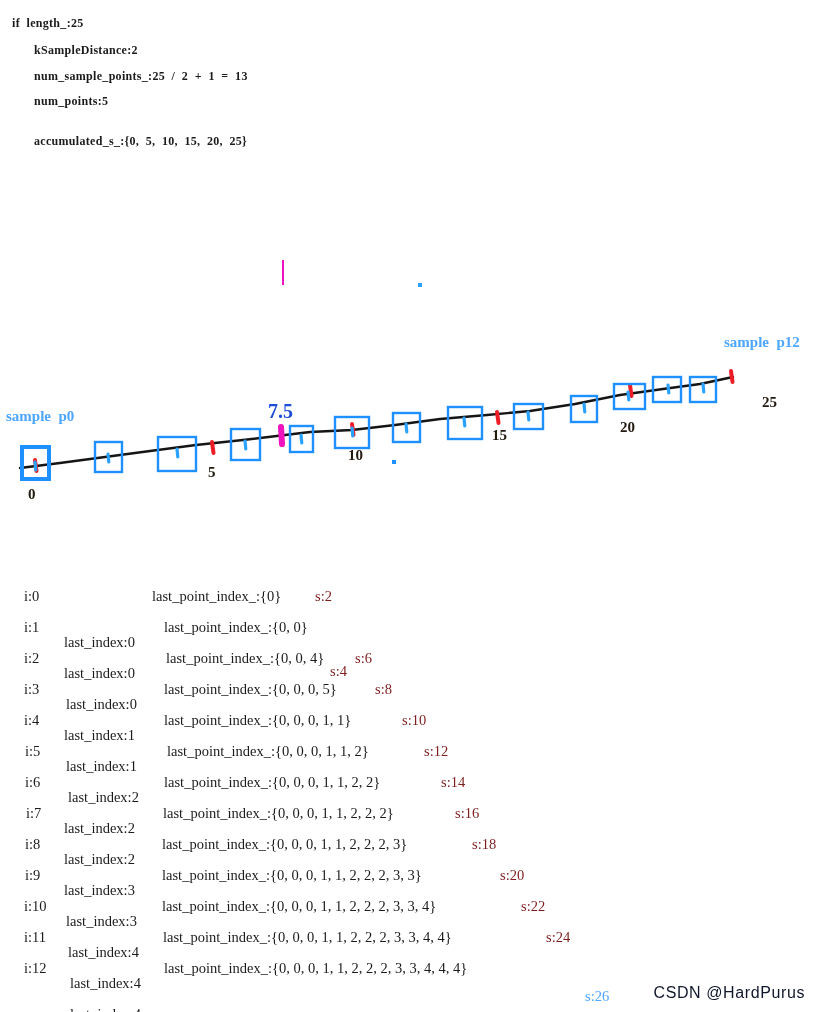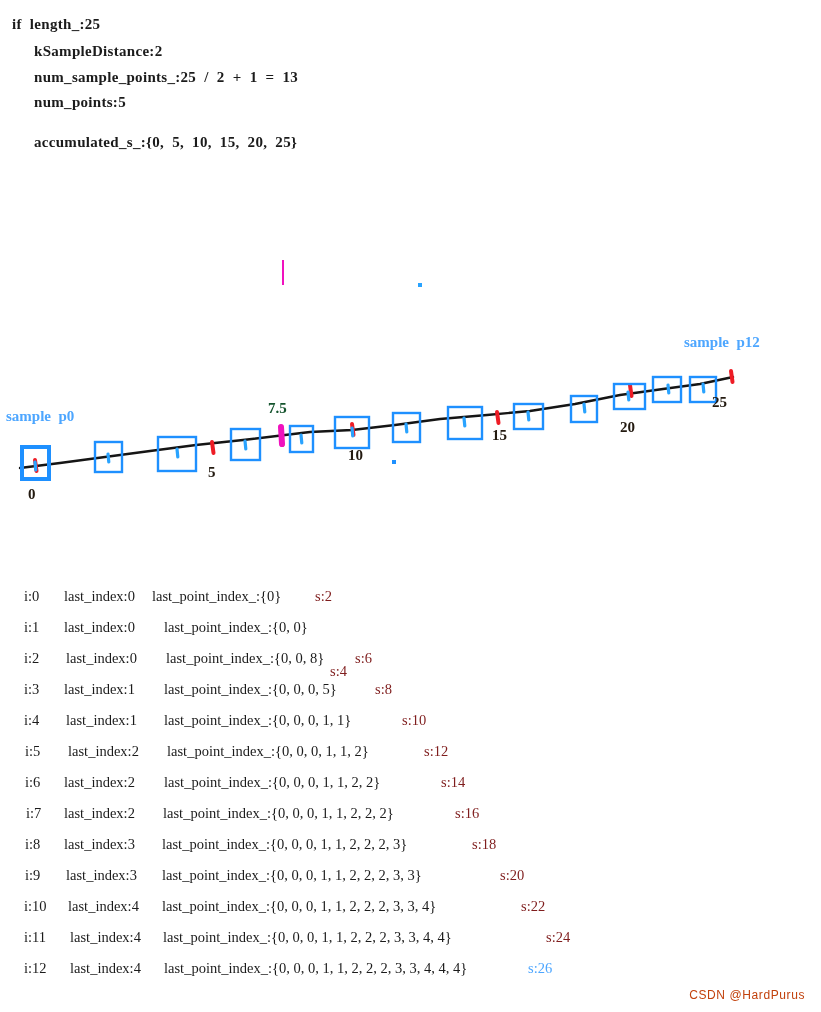--- a/index.html
+++ b/index.html
@@ -18,21 +18,21 @@
 
   
   #header-block {
     position: absolute;
     left: 0;
     top: 0;
     width: 821px;
   }
   .hdr-line {
     font-family: "Liberation Serif", "DejaVu Serif", serif;
-    font-size: 15px;
+    font-size: 12px;
     font-weight: bold;
     color: #1b1b1b;
     white-space: pre;
     letter-spacing: 0.3px;
   }
   #hdr-l0 { position: absolute; left: 12px;  top: 16px;  }
   #hdr-l1 { position: absolute; left: 34px;  top: 43px;  }
   #hdr-l2 { position: absolute; left: 34px;  top: 69px;  }
   #hdr-l3 { position: absolute; left: 34px;  top: 94px;  }
   #hdr-l4 { position: absolute; left: 34px;  top: 134px; }
@@ -56,22 +56,22 @@
     color: #4da6ff;
     font-size: 15px;
     font-weight: bold;
   }
   .dlabel.tick {
     color: #231a10;
     font-size: 15px;
     font-weight: bold;
   }
   .dlabel.magenta {
-    color: #14532d;
-    font-size: 15px;
+    color: #1d4ed8;
+    font-size: 20px;
     font-weight: bold;
   }
 
   
   #trace-block {
     position: absolute;
     left: 0;
     top: 588px;
     width: 821px;
   }
@@ -81,33 +81,33 @@
     white-space: pre;
   }
   .trace-cell {
     position: absolute;
     font-family: "Liberation Serif", "DejaVu Serif", serif;
     font-size: 14.5px;
     color: #1b1b1b;
     white-space: pre;
   }
   .trace-i      { left: 24px; }
-  .trace-last   { left: 64px; }
+  .trace-last   { left: 64px; margin-top: 46px; }
   .trace-arr    { left: 164px; }
   .trace-s      { color: #7f1d1d; }
   .trace-s.accent { color: #4da6ff; }
 
   
   #watermark {
     position: absolute;
     right: 16px;
     bottom: 10px;
     font-family: "Liberation Sans", "DejaVu Sans", sans-serif;
-    font-size: 12px;
-    color: #c2410c;
+    font-size: 16px;
+    color: #0f172a;
     letter-spacing: 0.6px;
     white-space: pre;
   }
 </style>
 </head>
 <body>
 
 <div id="header-block">
   <div class="hdr-line" id="hdr-l0">if  length_:25</div>
   <div class="hdr-line" id="hdr-l1">kSampleDistance:2</div>
@@ -166,40 +166,40 @@
       <line x1="406" y1="174" x2="406.8" y2="182" stroke="#29a3ff" stroke-width="3.2" stroke-linecap="round"></line>
       <line x1="464" y1="168" x2="464.8" y2="176" stroke="#29a3ff" stroke-width="3.2" stroke-linecap="round"></line>
       <line x1="528" y1="162" x2="528.8" y2="170" stroke="#29a3ff" stroke-width="3.2" stroke-linecap="round"></line>
       <line x1="584" y1="154" x2="584.8" y2="162" stroke="#29a3ff" stroke-width="3.2" stroke-linecap="round"></line>
       <line x1="628" y1="142" x2="628.8" y2="150" stroke="#29a3ff" stroke-width="3.2" stroke-linecap="round"></line>
       <line x1="668" y1="135" x2="668.8" y2="143" stroke="#29a3ff" stroke-width="3.2" stroke-linecap="round"></line>
       <line x1="703" y1="134" x2="703.8" y2="142" stroke="#29a3ff" stroke-width="3.2" stroke-linecap="round"></line>
     </svg>
 
   <div class="dlabel sample" id="lbl-p0" style="left: 6px; top: 158px;">sample  p0</div>
-  <div class="dlabel sample" id="lbl-p12" style="left: 684px; top: 84px;">sample  p12</div>
+  <div class="dlabel sample" id="lbl-p12" style="left: 724px; top: 84px;">sample  p12</div>
   <div class="dlabel magenta" id="lbl-75" style="left: 268px; top: 150px;">7.5</div>
 
   <div class="dlabel tick" id="tick-0" style="left: 28px; top: 236px;">0</div>
   <div class="dlabel tick" id="tick-5" style="left: 208px; top: 214px;">5</div>
   <div class="dlabel tick" id="tick-10" style="left: 348px; top: 197px;">10</div>
   <div class="dlabel tick" id="tick-15" style="left: 492px; top: 177px;">15</div>
   <div class="dlabel tick" id="tick-20" style="left: 620px; top: 169px;">20</div>
-  <div class="dlabel tick" id="tick-25" style="left: 712px; top: 144px;">25</div>
+  <div class="dlabel tick" id="tick-25" style="left: 762px; top: 144px;">25</div>
 </div>
 
 <div id="trace-block">
     <div class="trace-row"><span class="trace-cell trace-i" style="left: 24px;">i:0</span><span class="trace-cell trace-last" style="left: 64px;">last_index:0</span><span class="trace-cell trace-arr" style="left: 152px;">last_point_index_:{0}</span><span class="trace-cell trace-s" style="left: 315px;">s:2</span></div>
     <div class="trace-row"><span class="trace-cell trace-i" style="left: 24px;">i:1</span><span class="trace-cell trace-last" style="left: 64px;">last_index:0</span><span class="trace-cell trace-arr" style="left: 164px;">last_point_index_:{0, 0}</span><span class="trace-cell trace-s" style="left: 330px; margin-top: 44px;">s:4</span></div>
-    <div class="trace-row"><span class="trace-cell trace-i" style="left: 24px;">i:2</span><span class="trace-cell trace-last" style="left: 66px;">last_index:0</span><span class="trace-cell trace-arr" style="left: 166px;">last_point_index_:{0, 0, 8}</span><span class="trace-cell trace-s" style="left: 355px;">s:6</span></div>
+    <div class="trace-row"><span class="trace-cell trace-i" style="left: 24px;">i:2</span><span class="trace-cell trace-last" style="left: 66px;">last_index:0</span><span class="trace-cell trace-arr" style="left: 166px;">last_point_index_:{0, 0, 4}</span><span class="trace-cell trace-s" style="left: 355px;">s:6</span></div>
     <div class="trace-row"><span class="trace-cell trace-i" style="left: 24px;">i:3</span><span class="trace-cell trace-last" style="left: 64px;">last_index:1</span><span class="trace-cell trace-arr" style="left: 164px;">last_point_index_:{0, 0, 0, 5}</span><span class="trace-cell trace-s" style="left: 375px;">s:8</span></div>
     <div class="trace-row"><span class="trace-cell trace-i" style="left: 24px;">i:4</span><span class="trace-cell trace-last" style="left: 66px;">last_index:1</span><span class="trace-cell trace-arr" style="left: 164px;">last_point_index_:{0, 0, 0, 1, 1}</span><span class="trace-cell trace-s" style="left: 402px; text-align: center;">s:10</span></div>
     <div class="trace-row"><span class="trace-cell trace-i" style="left: 25px;">i:5</span><span class="trace-cell trace-last" style="left: 68px;">last_index:2</span><span class="trace-cell trace-arr" style="left: 167px;">last_point_index_:{0, 0, 0, 1, 1, 2}</span><span class="trace-cell trace-s" style="left: 424px;">s:12</span></div>
     <div class="trace-row"><span class="trace-cell trace-i" style="left: 25px;">i:6</span><span class="trace-cell trace-last" style="left: 64px;">last_index:2</span><span class="trace-cell trace-arr" style="left: 164px;">last_point_index_:{0, 0, 0, 1, 1, 2, 2}</span><span class="trace-cell trace-s" style="left: 441px;">s:14</span></div>
     <div class="trace-row"><span class="trace-cell trace-i" style="left: 26px;">i:7</span><span class="trace-cell trace-last" style="left: 64px;">last_index:2</span><span class="trace-cell trace-arr" style="left: 163px;">last_point_index_:{0, 0, 0, 1, 1, 2, 2, 2}</span><span class="trace-cell trace-s" style="left: 455px;">s:16</span></div>
     <div class="trace-row"><span class="trace-cell trace-i" style="left: 25px;">i:8</span><span class="trace-cell trace-last" style="left: 64px;">last_index:3</span><span class="trace-cell trace-arr" style="left: 162px;">last_point_index_:{0, 0, 0, 1, 1, 2, 2, 2, 3}</span><span class="trace-cell trace-s" style="left: 472px;">s:18</span></div>
     <div class="trace-row"><span class="trace-cell trace-i" style="left: 25px;">i:9</span><span class="trace-cell trace-last" style="left: 66px;">last_index:3</span><span class="trace-cell trace-arr" style="left: 162px;">last_point_index_:{0, 0, 0, 1, 1, 2, 2, 2, 3, 3}</span><span class="trace-cell trace-s" style="left: 500px;">s:20</span></div>
     <div class="trace-row"><span class="trace-cell trace-i" style="left: 24px; text-align: right;">i:10</span><span class="trace-cell trace-last" style="left: 68px;">last_index:4</span><span class="trace-cell trace-arr" style="left: 162px;">last_point_index_:{0, 0, 0, 1, 1, 2, 2, 2, 3, 3, 4}</span><span class="trace-cell trace-s" style="left: 521px;">s:22</span></div>
     <div class="trace-row"><span class="trace-cell trace-i" style="left: 24px;">i:11</span><span class="trace-cell trace-last" style="left: 70px;">last_index:4</span><span class="trace-cell trace-arr" style="left: 163px;">last_point_index_:{0, 0, 0, 1, 1, 2, 2, 2, 3, 3, 4, 4}</span><span class="trace-cell trace-s" style="left: 546px;">s:24</span></div>
-    <div class="trace-row"><span class="trace-cell trace-i" style="left: 24px;">i:12</span><span class="trace-cell trace-last" style="left: 70px;">last_index:4</span><span class="trace-cell trace-arr" style="left: 164px;">last_point_index_:{0, 0, 0, 1, 1, 2, 2, 2, 3, 3, 4, 4, 4}</span><span class="trace-cell trace-s accent" style="left: 528px;">s:26</span></div>
+    <div class="trace-row"><span class="trace-cell trace-i" style="left: 24px;">i:12</span><span class="trace-cell trace-last" style="left: 70px;">last_index:4</span><span class="trace-cell trace-arr" style="left: 164px;">last_point_index_:{0, 0, 0, 1, 1, 2, 2, 2, 3, 3, 4, 4, 4}</span><span class="trace-cell trace-s accent" style="left: 585px; margin-top: 28px;">s:26</span></div>
   </div>
 
 <div id="watermark">CSDN @HardPurus</div>
 
 </body></html>

